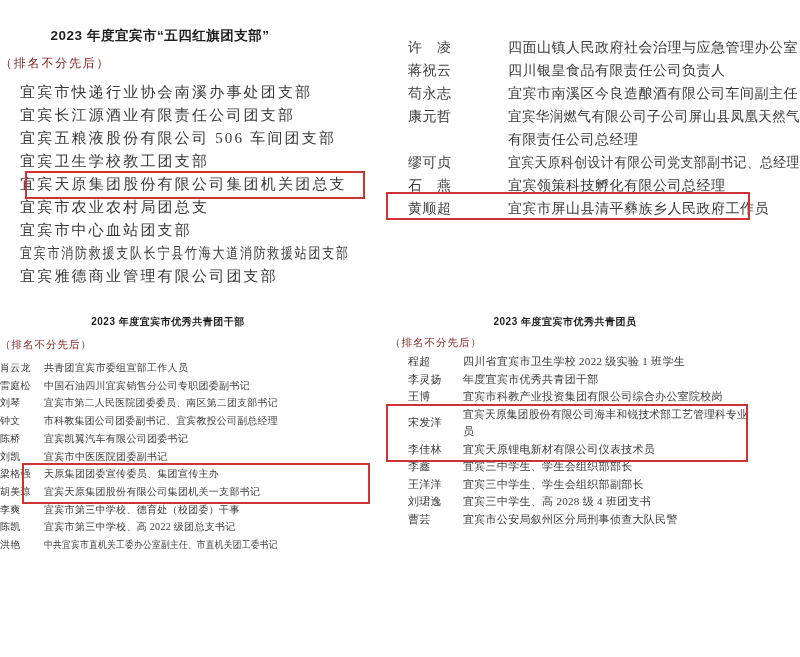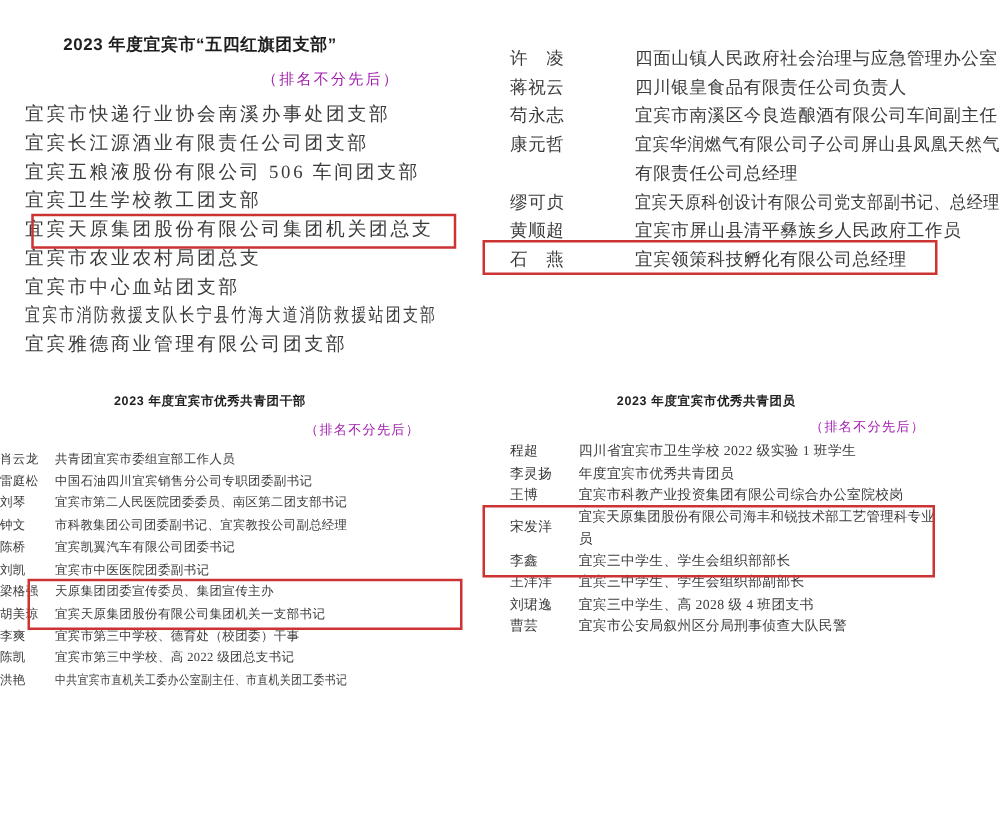--- a/index.html
+++ b/index.html
@@ -7,21 +7,21 @@
     position:relative; width:800px; height:549px; background:#ffffff;
     font-family:"Liberation Serif","DejaVu Serif",serif; color:#3a3a3a;
     overflow:hidden;
   }
   .sec { position:absolute; }
   .sec h2 {
     margin:0; text-align:center; font-weight:bold; color:#1e1e1e;
     font-family:"Liberation Sans","DejaVu Sans",sans-serif;
     line-height:20px; letter-spacing:0.5px;
   }
-  .subtitle { text-align:right; color:#a21caf; }
+  .subtitle { text-align:left; color:#7f1d1d; }
   .list { }
   .row { }
   .name { white-space:nowrap; }
   .desc { min-width:0; }
   .ltext { display:inline-block; white-space:nowrap; transform-origin:0 50%; }
   .hl-box {
     position:absolute; box-sizing:border-box;
     border:2px solid #cc3333; pointer-events:none;
   }
 
@@ -110,29 +110,29 @@
             <div><span class="ltext">有限责任公司总经理</span></div>
           </div>
         </div>
         <div class="row hl">
           <span class="name">缪可贞</span>
           <div class="desc">
             <div><span class="ltext" style="transform: scaleX(0.915);">宜宾天原科创设计有限公司党支部副书记、总经理</span></div>
           </div>
         </div>
         <div class="row">
+          <span class="name">石　燕</span>
+          <div class="desc">
+            <div><span class="ltext">宜宾领策科技孵化有限公司总经理</span></div>
+          </div>
+        </div>
+        <div class="row">
           <span class="name">黄顺超</span>
           <div class="desc">
             <div><span class="ltext">宜宾市屏山县清平彝族乡人民政府工作员</span></div>
-          </div>
-        </div>
-        <div class="row">
-          <span class="name">石　燕</span>
-          <div class="desc">
-            <div><span class="ltext">宜宾领策科技孵化有限公司总经理</span></div>
           </div>
         </div>
       </div>
   <div class="hl-box" style="border-color: rgb(204, 51, 51); left: -4px; width: 364px; top: 165.5px; height: 28px;"></div>
     </section>
 
   <section class="sec sec-bl">
     <h2>2023 年度宜宾市优秀共青团干部</h2>
     <div class="subtitle">（排名不分先后）</div>
     <div class="list">
@@ -218,36 +218,42 @@
     <div class="list">
         <div class="row">
           <span class="name">程超</span>
           <div class="desc">
             <div><span class="ltext">四川省宜宾市卫生学校 2022 级实验 1 班学生</span></div>
           </div>
         </div>
         <div class="row">
           <span class="name">李灵扬</span>
           <div class="desc">
-            <div><span class="ltext">年度宜宾市优秀共青团员</span></div>
+            <div><span class="ltext">年度宜宾市优秀共青团干部</span></div>
           </div>
         </div>
         <div class="row">
           <span class="name">王博</span>
           <div class="desc">
             <div><span class="ltext">宜宾市科教产业投资集团有限公司综合办公室院校岗</span></div>
           </div>
         </div>
         <div class="row hl name-center">
           <span class="name">宋发洋</span>
           <div class="desc">
             <div><span class="ltext" style="transform: scaleX(0.97);">宜宾天原集团股份有限公司海丰和锐技术部工艺管理科专业</span></div>
             <div><span class="ltext">员</span></div>
           </div>
         </div>
+        <div class="row hl">
+          <span class="name">李佳林</span>
+          <div class="desc">
+            <div><span class="ltext">宜宾天原锂电新材有限公司仪表技术员</span></div>
+          </div>
+        </div>
         <div class="row">
           <span class="name">李鑫</span>
           <div class="desc">
             <div><span class="ltext">宜宾三中学生、学生会组织部部长</span></div>
           </div>
         </div>
         <div class="row">
           <span class="name">王洋洋</span>
           <div class="desc">
             <div><span class="ltext">宜宾三中学生、学生会组织部副部长</span></div>

